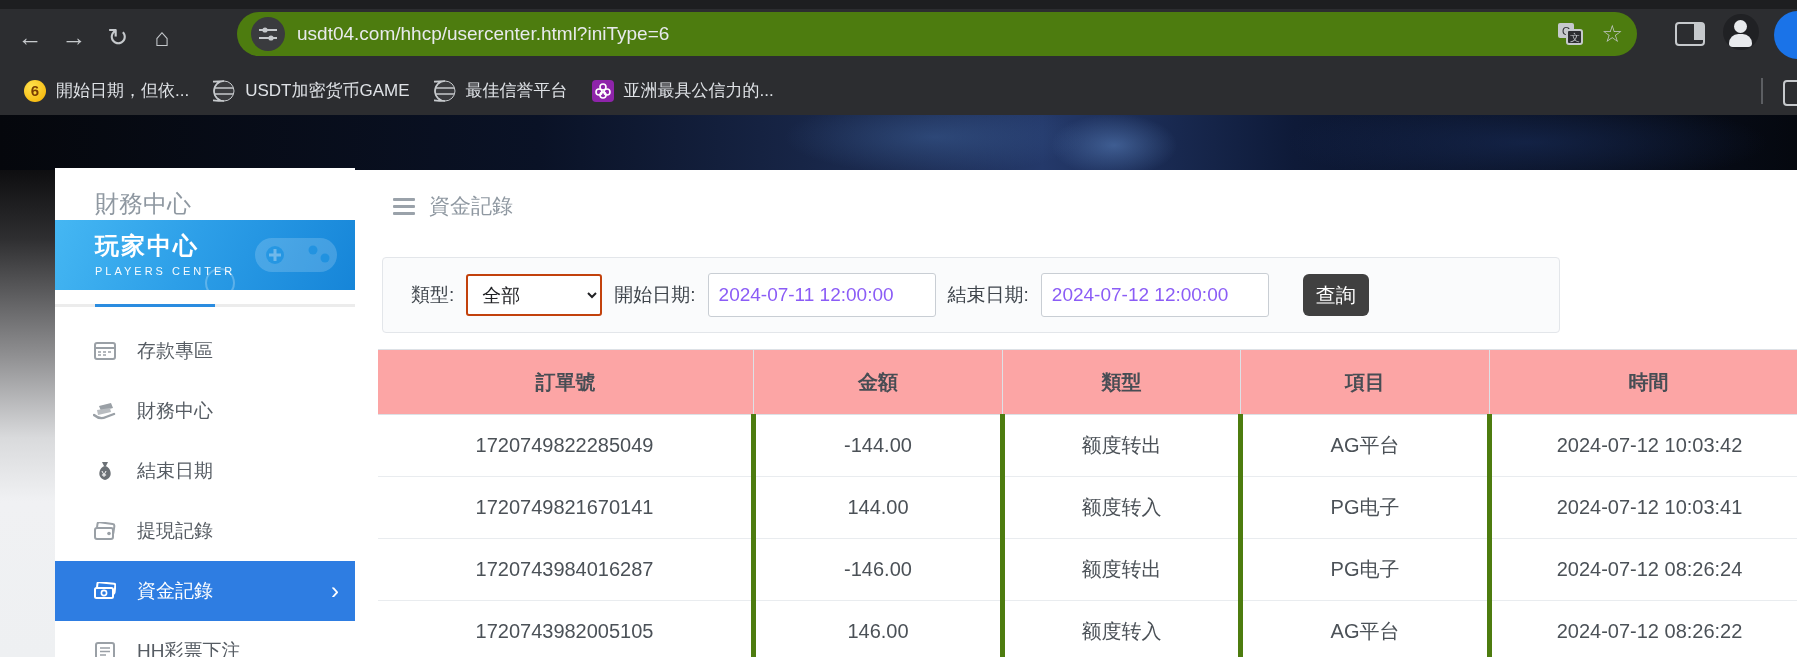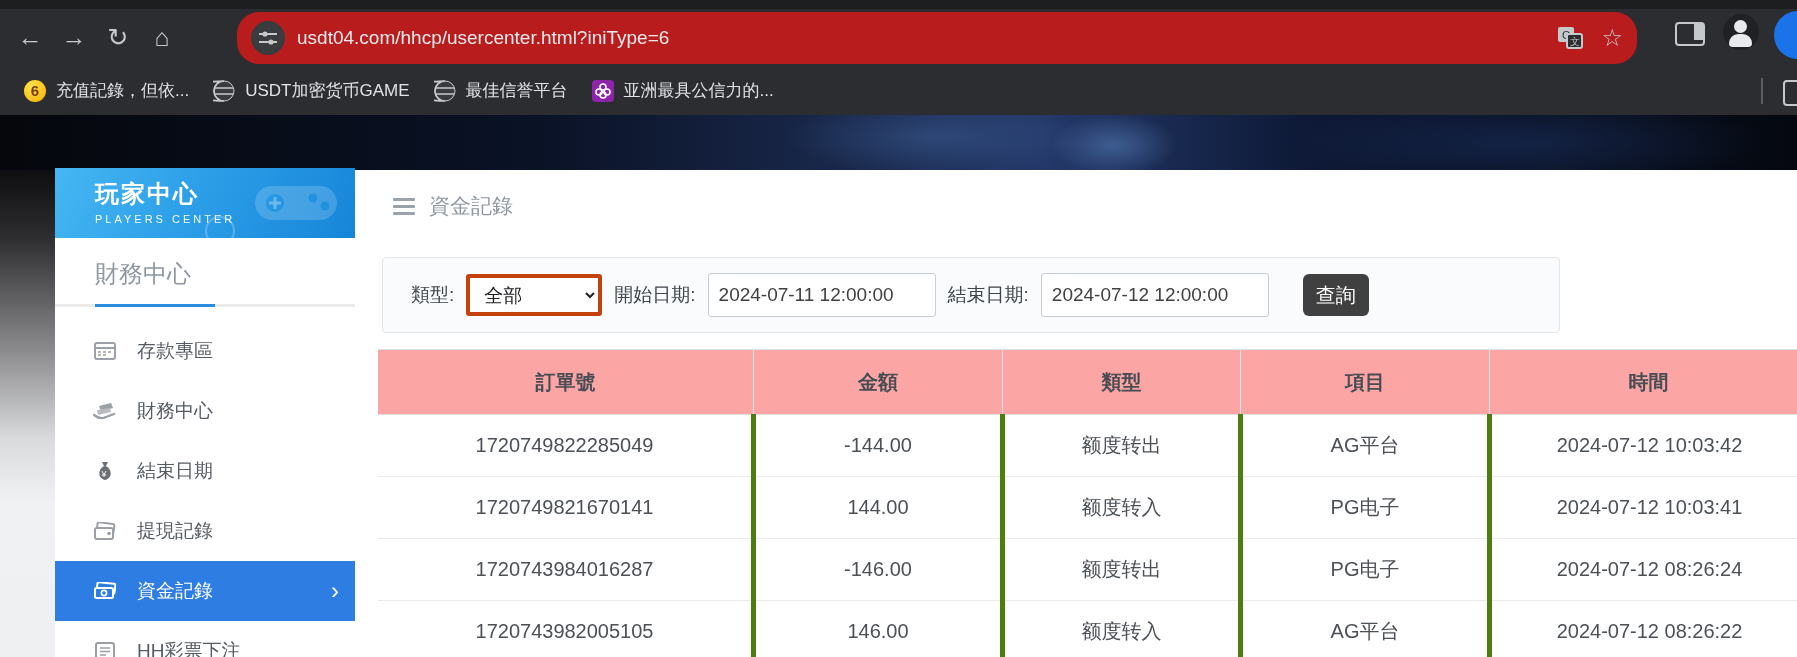--- a/index.html
+++ b/index.html
@@ -6,21 +6,21 @@
   body{width:1797px;height:657px;position:relative;overflow:hidden;background:#fff;
        font-family:"Liberation Sans","DejaVu Sans",sans-serif;}
   .abs{position:absolute;}
 
   
   #tabstrip{left:0;top:0;width:1797px;height:9px;background:#1d1e20;}
   #toolbar{left:0;top:9px;width:1797px;height:57px;background:#2c2d30;display:flex;align-items:center;}
   .navbtn{width:44px;height:44px;display:flex;align-items:center;justify-content:center;
           color:#c6c9cc;font-size:25px;border-radius:50%;flex:0 0 auto;}
   #back-btn{margin-left:8px;}
-  #omnibox{left:237px;top:12px;width:1400px;height:52px;background:#b91c1c;border-radius:22px;
+  #omnibox{left:237px;top:12px;width:1400px;height:44px;background:#4d7c0f;border-radius:22px;
            display:flex;align-items:center;padding:8px 14px;box-sizing:border-box;}
   #site-info{width:34px;height:34px;border-radius:50%;background:#3a3b3e;display:flex;
              align-items:center;justify-content:center;margin-right:12px;flex:0 0 auto;}
   #url-text{color:#e8eaed;font-size:19px;white-space:nowrap;overflow:hidden;flex:1 1 auto;}
   .omni-right{display:flex;align-items:center;gap:18px;margin-left:12px;flex:0 0 auto;}
   #star-icon{color:#c6c9cc;font-size:24px;}
   #side-panel-icon{left:1675px;top:22px;width:26px;height:20px;border:2px solid #c6c9cc;border-radius:4px;}
   #side-panel-icon::after{content:"";position:absolute;right:0;top:0;width:9px;height:16px;background:#c6c9cc;}
   #avatar-btn{left:1723px;top:14px;width:36px;height:36px;border-radius:50%;background:#202124;}
   #avatar-btn .head{position:absolute;left:11px;top:6px;width:13px;height:13px;border-radius:50%;background:#e8eaed;}
@@ -69,22 +69,22 @@
   
   #main-bg{left:355px;top:170px;width:1442px;height:487px;background:#fff;}
   #page-title-row{left:393px;top:192px;display:flex;align-items:center;gap:14px;color:#8f98a1;font-size:21px;}
   .hamburger{width:22px;display:flex;flex-direction:column;gap:4px;}
   .hamburger span{height:3px;background:#9aa2aa;border-radius:1px;}
 
   #filter-panel{left:382px;top:257px;width:1178px;height:76px;border:1px solid #e3e6ea;background:#fafbfc;
                 border-radius:4px;box-sizing:border-box;display:flex;align-items:center;padding-left:28px;}
   .flabel{color:#3f454c;font-size:19px;white-space:nowrap;}
   #type-select{width:136px;height:42px;margin:0 12px;font-size:19px;color:#202124;background:#fff;
-               border:4px solid #c2410c;border-radius:3px;padding-left:10px;}
-  .date-input{width:214px;height:40px;margin:0 12px;font-size:19px;color:#404040;background:#fff;
+               border:2px solid #c2410c;border-radius:3px;padding-left:10px;}
+  .date-input{width:214px;height:40px;margin:0 12px;font-size:19px;color:#8b5cf6;background:#fff;
               border:1px solid #c9ced4;border-radius:3px;padding-left:10px;font-family:inherit;}
   #search-btn{width:66px;height:42px;margin-left:22px;background:#404040;color:#fff;font-size:20px;
               border:none;border-radius:6px;}
 
   #fund-table{left:378px;top:349px;width:1415px;border-collapse:collapse;table-layout:fixed;background:#fff;}
   #fund-table th{background:#fca5a5;color:#474d54;font-size:20px;font-weight:bold;height:62px;
                  border:1px solid #dde1e6;border-left:none;border-right:1px solid #dde1e6;}
   #fund-table th:last-child{border-right:none;}
   #fund-table td{height:59px;text-align:center;color:#4b5157;font-size:20px;
                  border-bottom:1px solid #e9ecef;border-right:5px solid #4d7c0f;}
@@ -131,21 +131,21 @@
 <div class="abs" id="side-panel-icon"></div>
 <div class="abs" id="avatar-btn">
   <span class="head"></span>
   <span class="body"></span>
 </div>
 <div class="abs" id="profile-badge"></div>
 
 <div class="abs" id="bookmarks-bar">
   <div class="bookmark">
     <span class="fav fav-coin">6</span>
-    <span>充值記錄，但依...</span>
+    <span>開始日期，但依...</span>
   </div>
   <div class="bookmark">
     <span class="fav">
       <svg width="22" height="22" viewBox="0 0 22 22">
           <circle cx="11" cy="11" r="10" fill="#3a3b3e" stroke="#c6c9cc" stroke-width="1"></circle>
           <path d="M11 1 a10 10 0 0 0 0 20 a16 5 0 0 1 0 -20 M2 8 h18 M2 14 h18" stroke="#c6c9cc" stroke-width="1.6" fill="none"></path>
         </svg>
     </span>
     <span>USDT加密货币GAME</span>
   </div>
@@ -174,35 +174,35 @@
   </div>
 </div>
 <div class="abs" id="bm-separator"></div>
 <div class="abs" id="bm-overflow-icon"></div>
 
 <div class="abs" id="banner"></div>
 <div class="abs" id="left-strip"></div>
 <div class="abs" id="main-bg"></div>
 
 <div class="abs" id="sidebar">
+  <div id="finance-section">財務中心</div>
   <div id="sidebar-header">
     <div id="sidebar-title">玩家中心</div>
     <div id="sidebar-subtitle">PLAYERS CENTER</div>
     <span class="gamepad">
       <svg width="90" height="54" viewBox="0 0 90 54">
           <rect x="4" y="10" width="82" height="34" rx="17" fill="#fff" opacity=".5"></rect>
           <circle cx="24" cy="27" r="9" fill="#2d9fe8"></circle>
           <path d="M24 21 v12 M18 27 h12" stroke="#fff" stroke-width="3"></path>
           <circle cx="62" cy="22" r="4.5" fill="#2d9fe8"></circle>
           <circle cx="74" cy="30" r="4.5" fill="#2d9fe8"></circle>
         </svg>
     </span>
     <span class="deco-circle"></span>
   </div>
-  <div id="finance-section">財務中心</div>
   <div id="section-underline">
       <span class="blue"></span>
     </div>
 
   <div id="menu">
     <div class="menu-item">
       <span class="mi">
         <svg width="22" height="18" viewBox="0 0 22 18">
             <rect x="1" y="1" width="20" height="16" rx="2" fill="none" stroke="#9aa0a6" stroke-width="2"></rect>
             <line x1="1" y1="6" x2="21" y2="6" stroke="#9aa0a6" stroke-width="2"></line>

